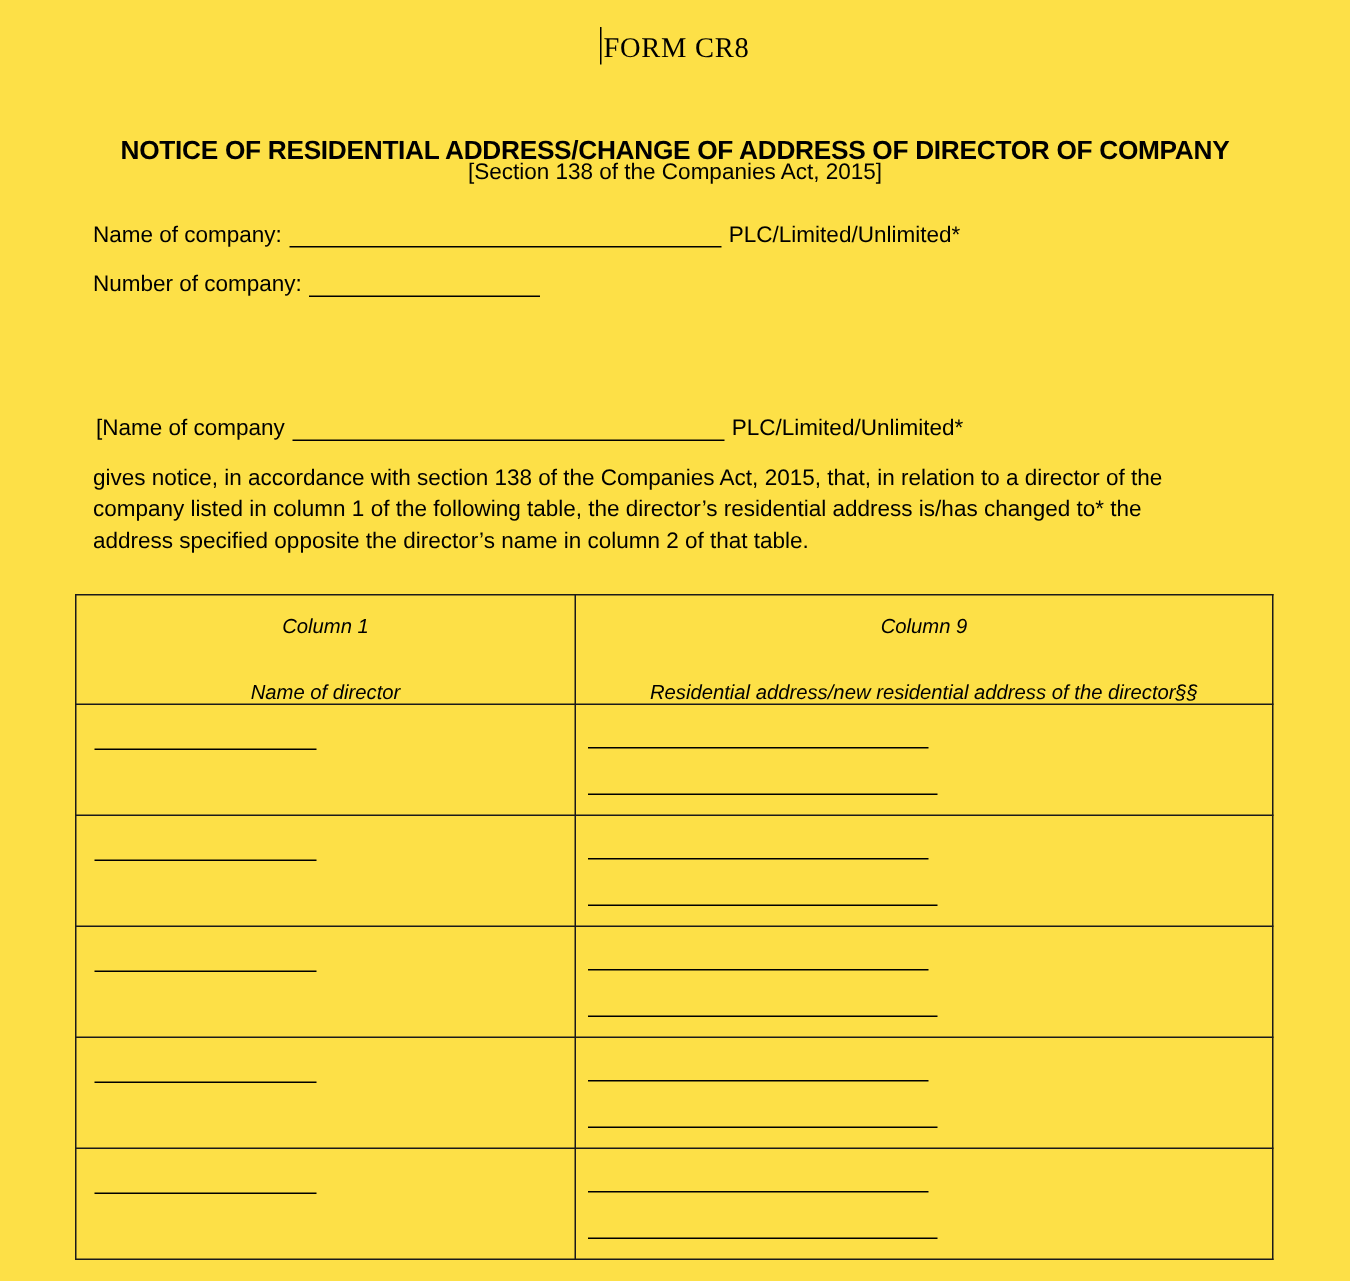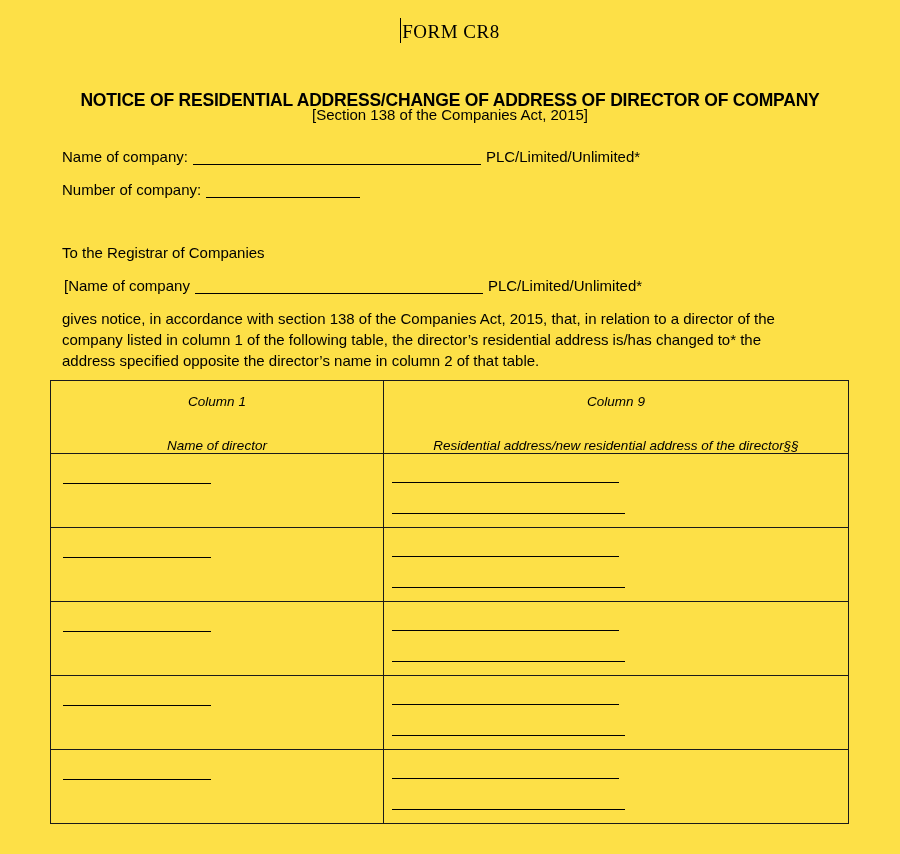--- a/index.html
+++ b/index.html
@@ -62,21 +62,21 @@
   .paragraph {
     position: absolute;
     top: 308px; left: 62px;
     width: 738px;
     font-size: 15px;
     line-height: 21px;
   }
   
   .directors-table {
     position: absolute;
-    top: 380px; left: 50px;
+    top: 396px; left: 50px;
     width: 798px;
     border-collapse: collapse;
     table-layout: fixed;
     border-radius: 28px;
   }
   .directors-table th, .directors-table td {
     border: 1px solid #1a1a1a;
     vertical-align: top;
     padding: 0;
     font-weight: normal;
@@ -122,21 +122,20 @@
   <div class="section-ref">[Section 138 of the Companies Act, 2015]</div>
 
   <div class="field-line fl-1">
     <span>Name of company:</span><span class="sp"></span><span class="blank blank-company-name"></span><span class="sp"></span><span>PLC/Limited/Unlimited*</span>
   </div>
 
   <div class="field-line fl-2">
     <span>Number of company:</span><span class="sp"></span><span class="blank blank-company-number"></span>
   </div>
 
-  <div class="field-line fl-3">To the Registrar of Companies</div>
 
   <div class="field-line fl-4">
     <span>[Name of company</span><span class="sp"></span><span class="blank blank-company-name"></span><span class="sp"></span><span>PLC/Limited/Unlimited*</span>
   </div>
 
   <div class="paragraph">gives notice, in accordance with section 138 of the Companies Act, 2015, that, in relation to a director of the company listed in column 1 of the following table, the director’s residential address is/has changed to* the address specified opposite the director’s name in column 2 of that table.</div>
 
   <table class="directors-table">
     <thead>
       <tr>

